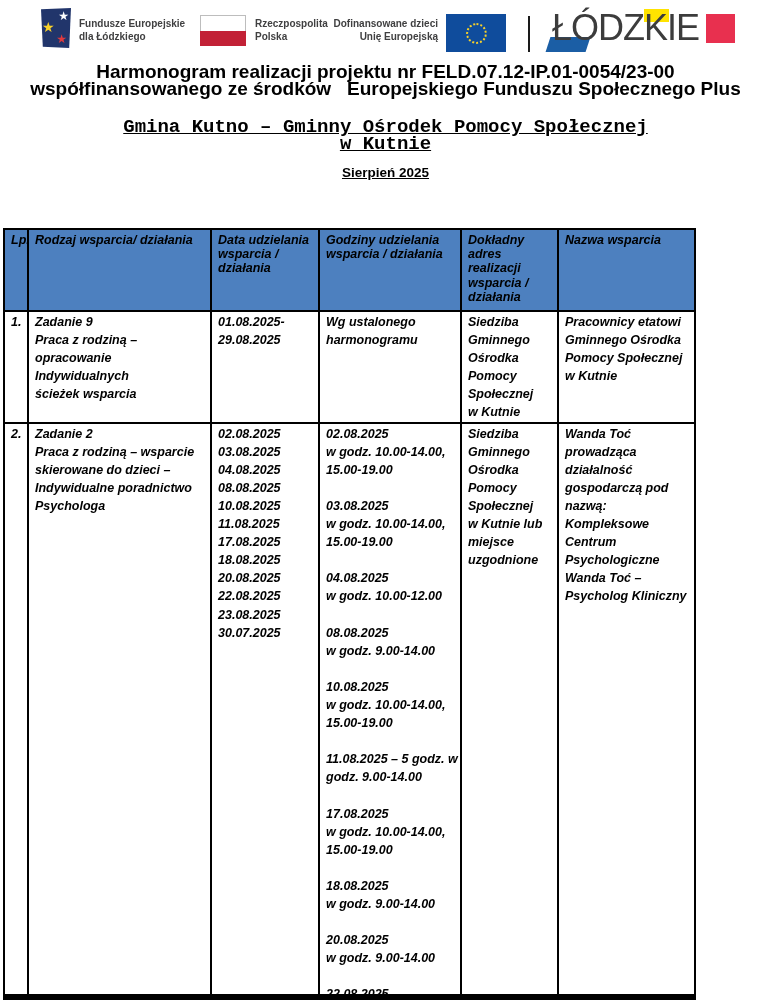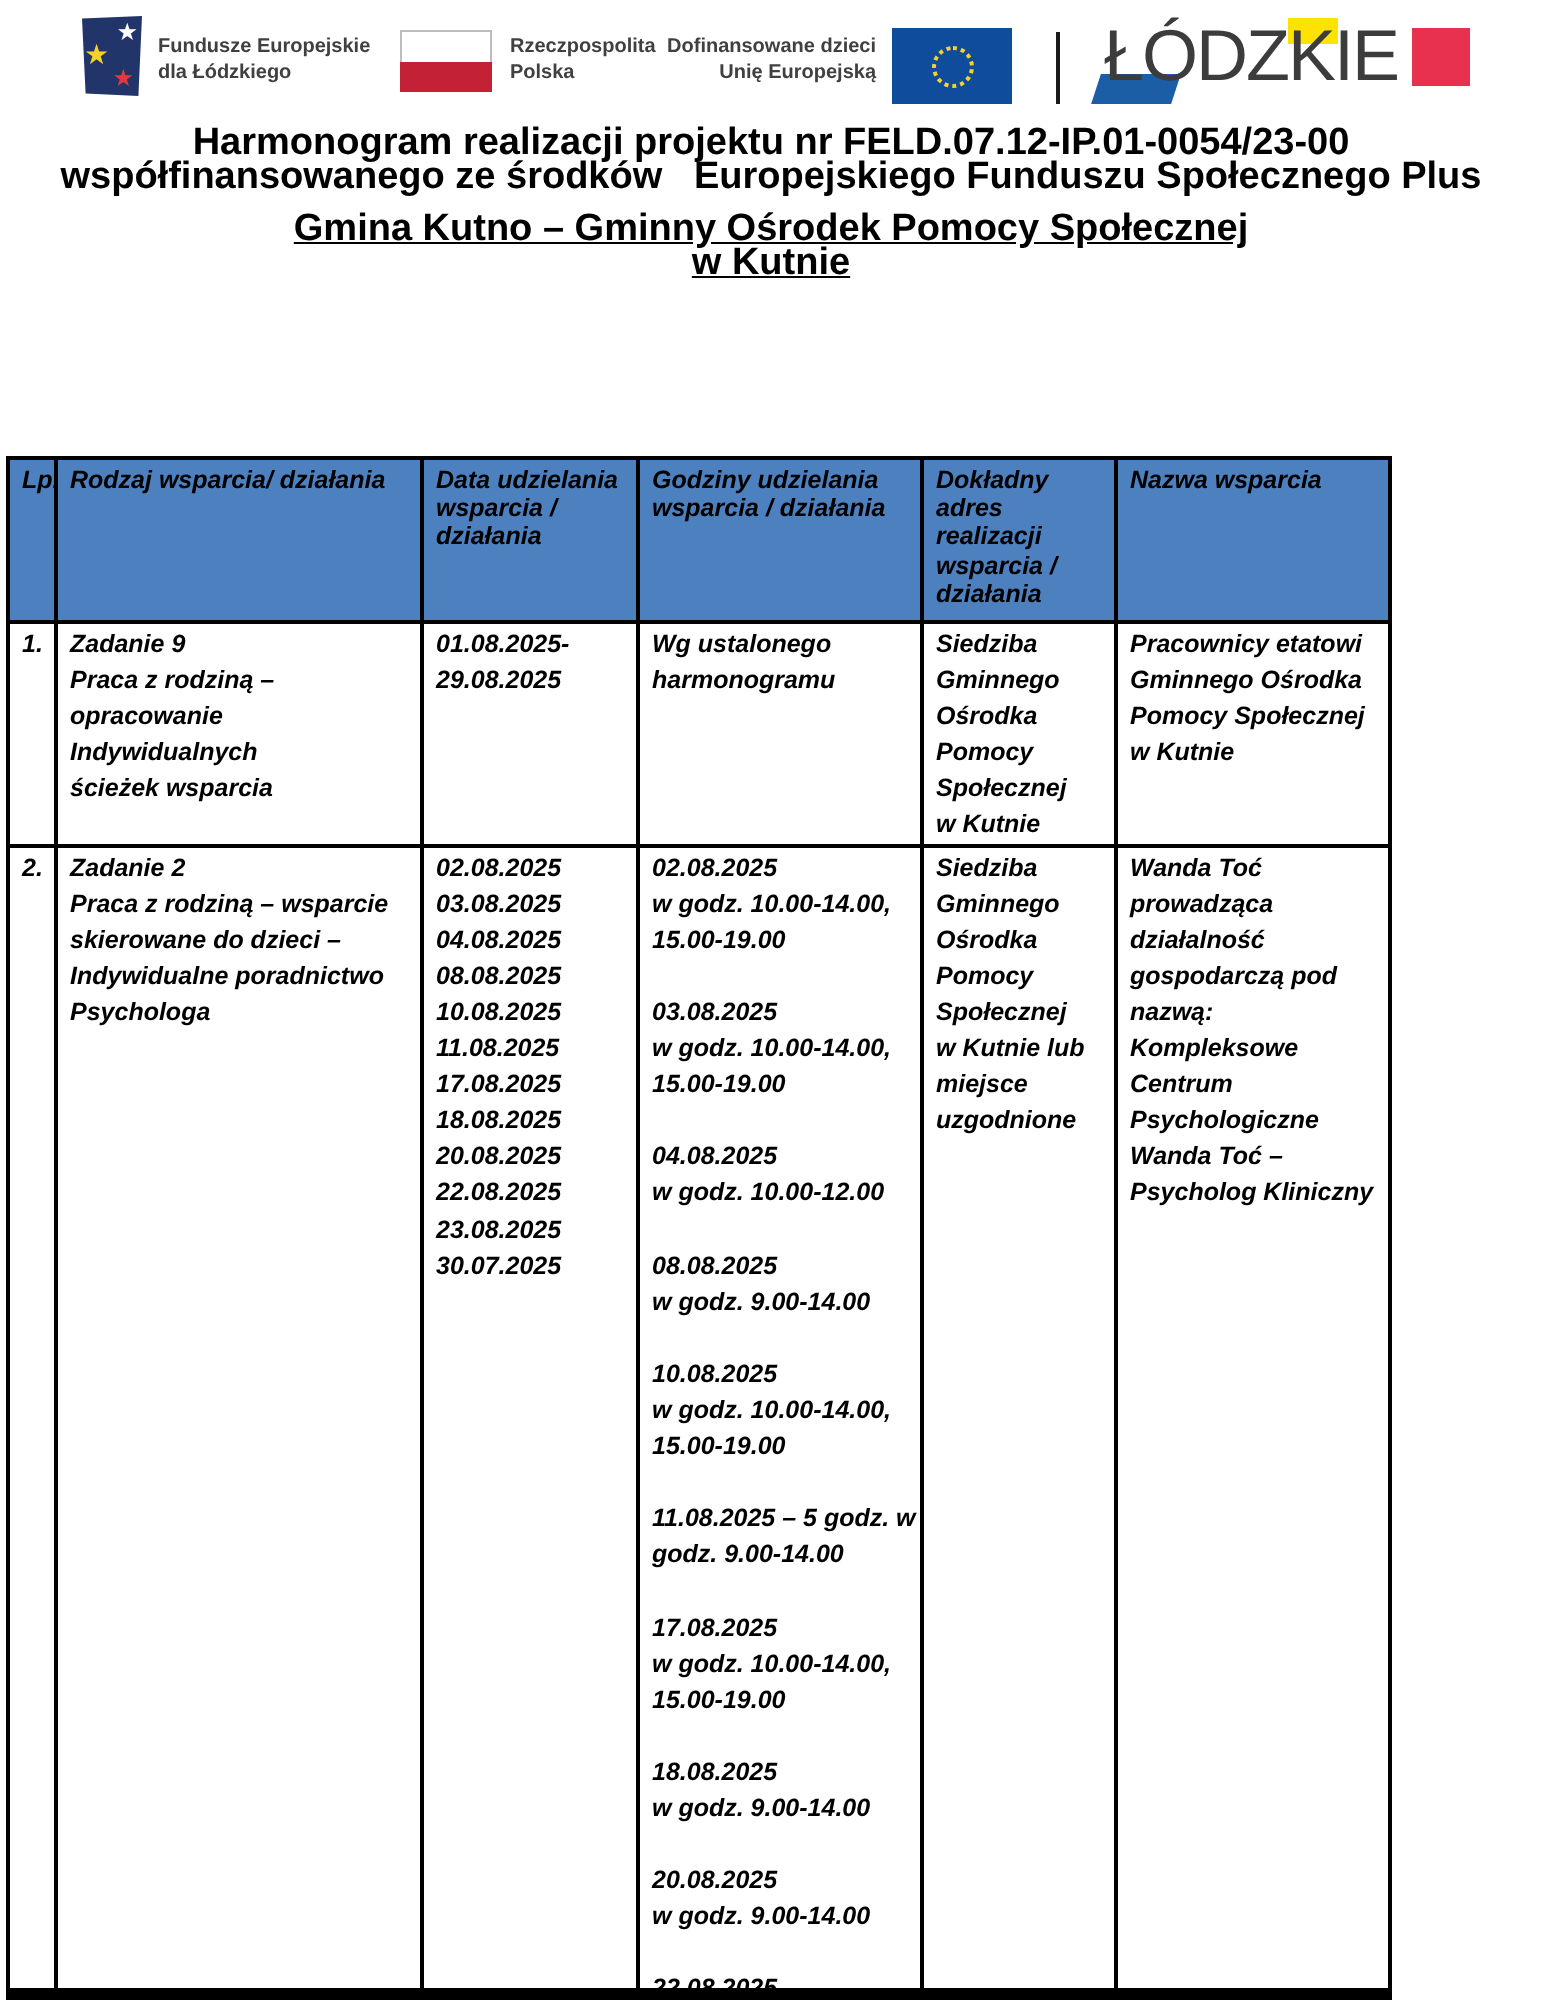--- a/index.html
+++ b/index.html
@@ -36,21 +36,21 @@
   .lodzkie .blk { position:absolute; }
   .lodzkie .blue { left:0; bottom:4px; width:40px; height:15px; background:#1b5ea5; transform:skewX(-18deg); }
   .lodzkie .yellow { left:96px; top:3px; width:25px; height:13px; background:#ffe300; }
   .lodzkie .red { right:8px; top:8px; width:29px; height:29px; background:#e8304f; }
   .lodzkie .txt { position:absolute; left:4px; top:4px; font-size:36px; line-height:1;
     color:#3c3c3c; letter-spacing:-1px; z-index:2; font-weight:normal; }
 
   
   .titles { position:absolute; top:64px; left:0; width:771px; text-align:center; }
   .t-line { font-size:19px; font-weight:bold; line-height:16.5px; white-space:pre; }
-  .t-org { margin-top:10px; }
+  .t-org { margin-top:22px;font-family:Liberation Mono, monospace; }
   .t-org .t-line { text-decoration:underline; }
   .t-period { margin-top:13px; font-size:13.5px; font-weight:bold; text-decoration:underline; }
 
   
   table.doc { position:absolute; left:3px; top:228px; width:691px;
     border-collapse:collapse; table-layout:fixed; }
   table.doc th, table.doc td {
     border:2px solid #000; vertical-align:top; text-align:left;
     font-style:italic; font-weight:bold; font-size:12.5px;
     white-space:pre-line; overflow:hidden;
@@ -109,20 +109,21 @@
     </div>
   </div>
 
   <div class="titles">
     <div class="t-line">Harmonogram realizacji projektu nr FELD.07.12-IP.01-0054/23-00</div>
     <div class="t-line">współfinansowanego ze środków   Europejskiego Funduszu Społecznego Plus</div>
     <div class="t-org">
       <div class="t-line">Gmina Kutno – Gminny Ośrodek Pomocy Społecznej</div>
       <div class="t-line">w Kutnie</div>
     </div>
+    <div class="t-period">Sierpień 2025</div>
   </div>
 
   <table class="doc">
     <colgroup>
       <col class="col-lp">
         <col class="col-rodzaj">
         <col class="col-data">
       <col class="col-godziny">
         <col class="col-adres">
         <col class="col-nazwa">

